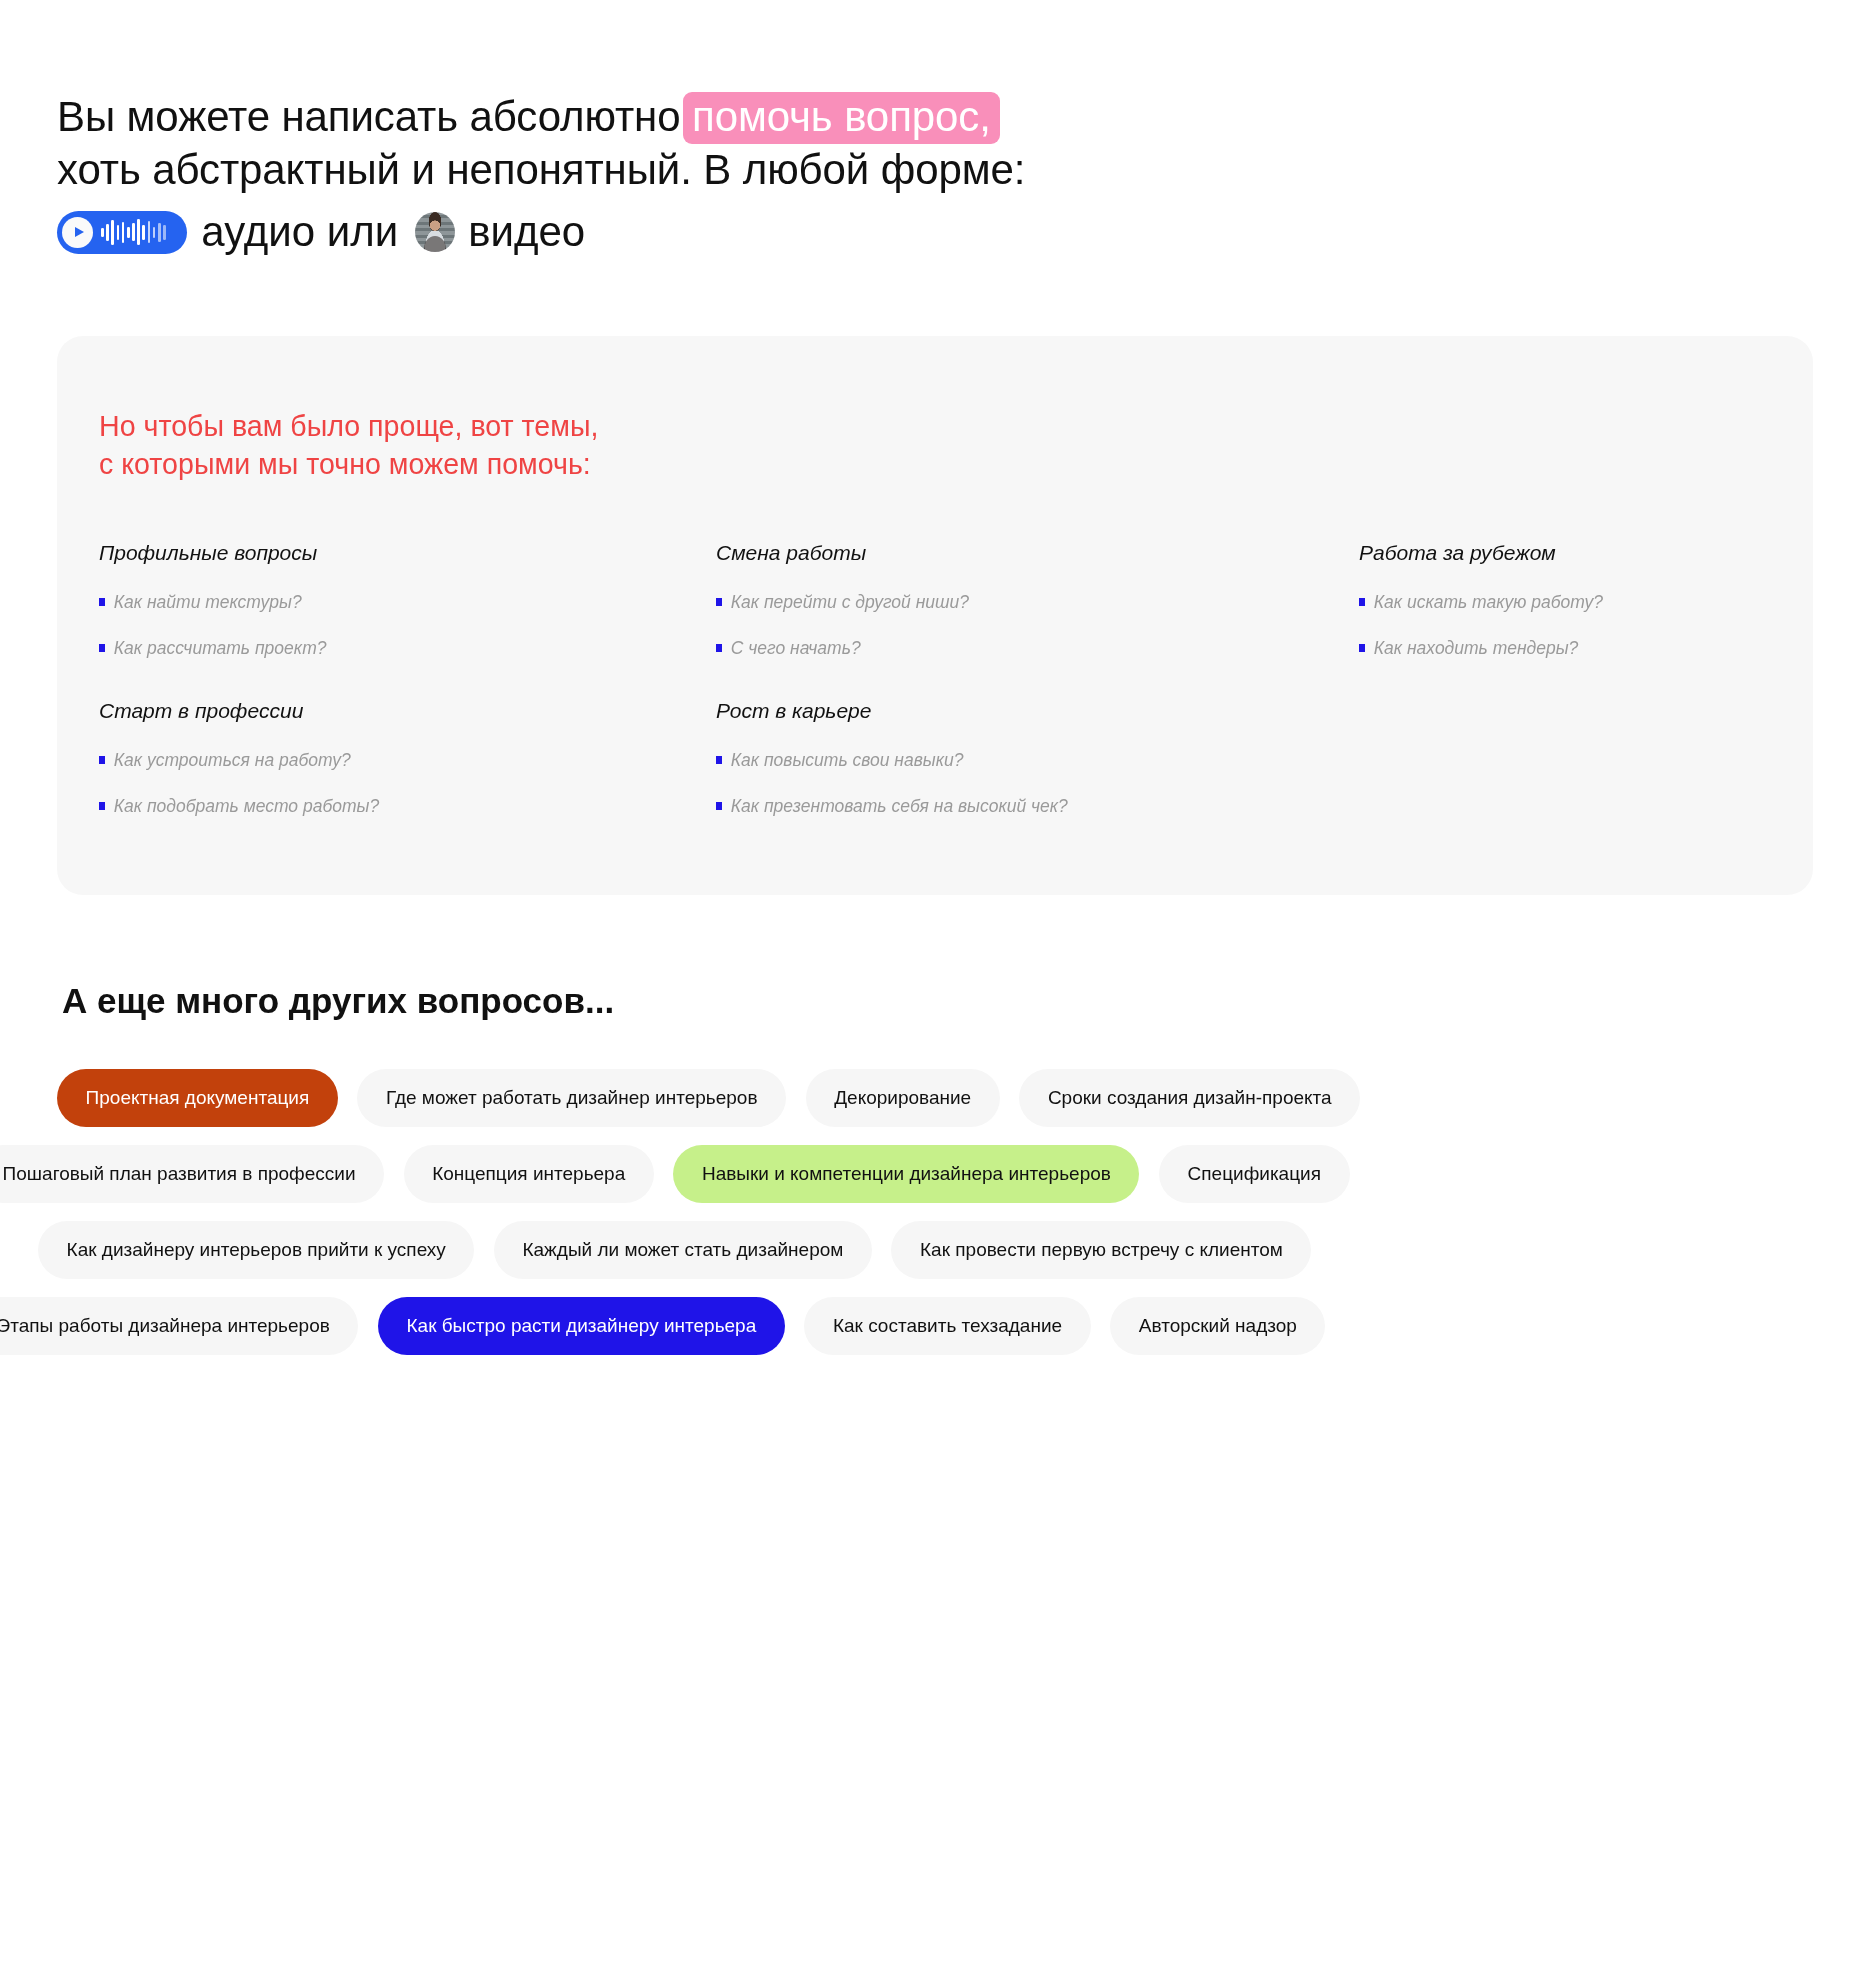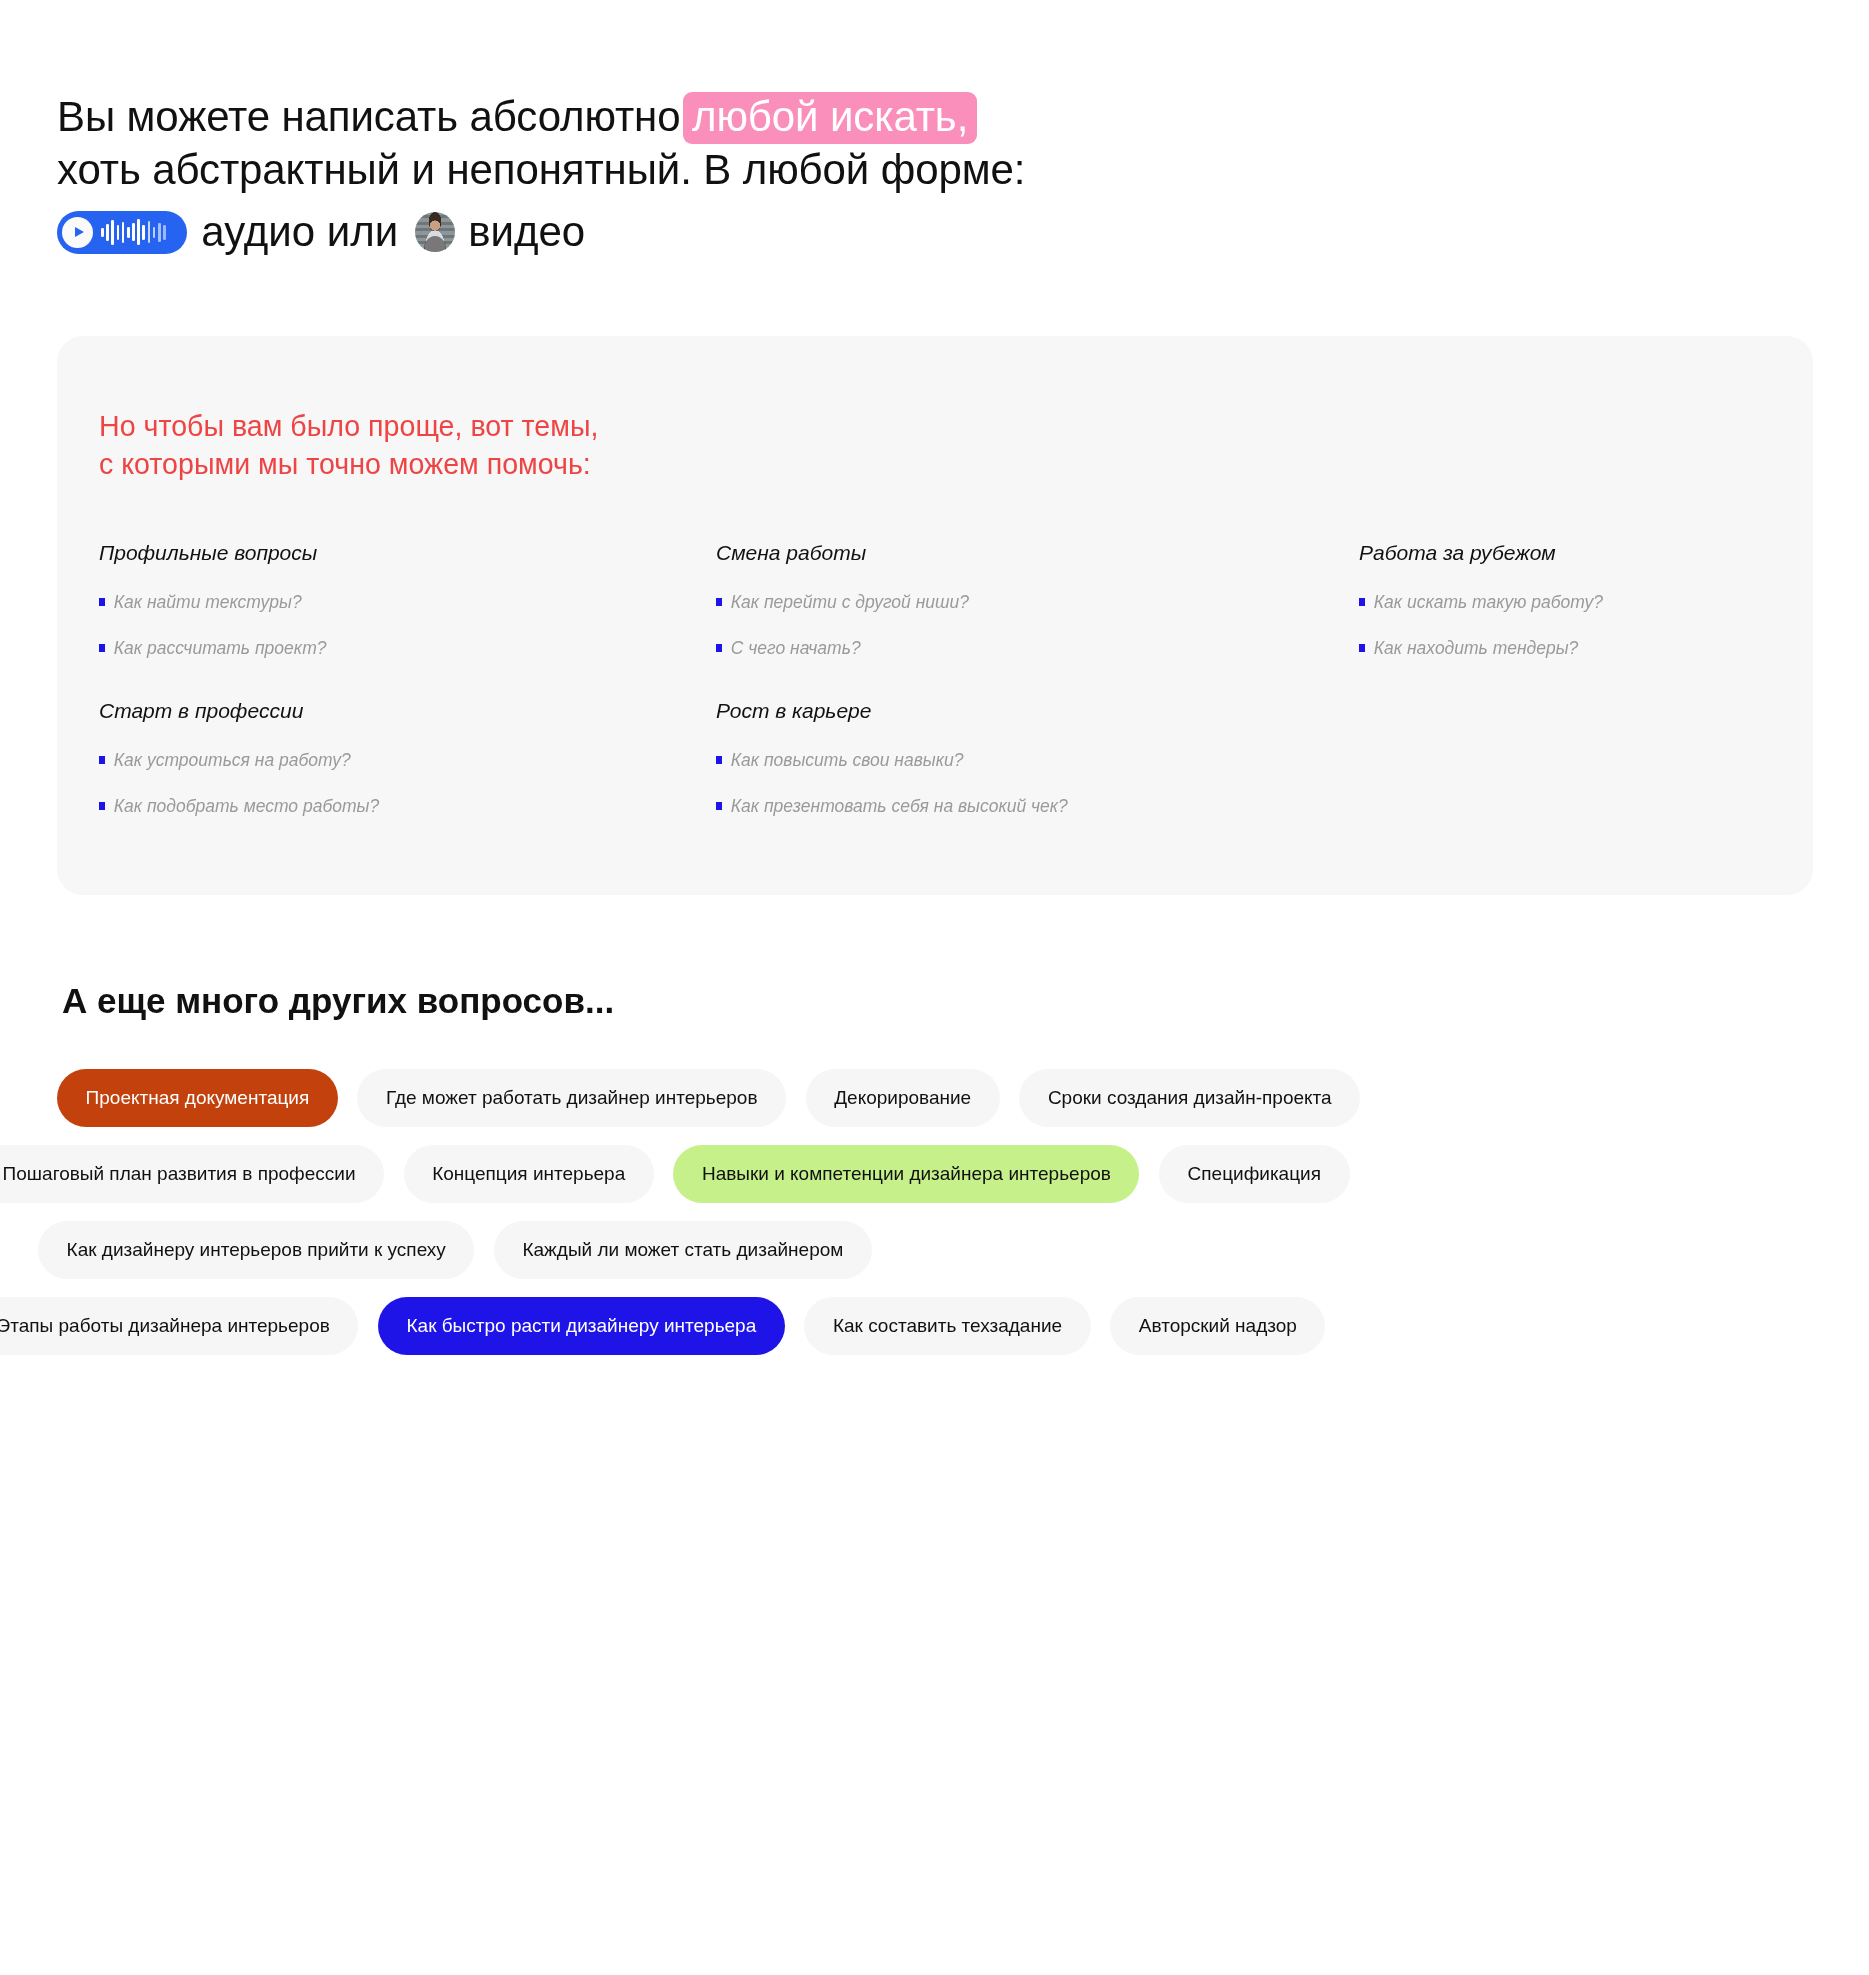--- a/index.html
+++ b/index.html
@@ -202,21 +202,21 @@
   }
   .tag.pink  { background: #c2410c; color: #ffffff; }
   .tag.green { background: #C6F08A; color: #111111; }
   .tag.blue  { background: #1F14E8; color: #ffffff; }
 </style>
 </head>
 <body>
 
 <section class="hero">
   <div class="hero-line">
-    <span>Вы можете написать абсолютно</span><span class="hl-pink">любой искать,</span>
+    <span>Вы можете написать абсолютно</span><span class="hl-pink">помочь вопрос,</span>
   </div>
   <div class="hero-line">хоть абстрактный и непонятный. В любой форме:</div>
 
   <div class="hero-line-3">
     <span class="audio-pill">
       <span class="audio-play">
           <i></i>
         </span>
       <span class="waveform">
         <span style="height:9px"></span>
@@ -325,20 +325,21 @@
     <div class="tag-row row-b">
       <span class="tag">Пошаговый план развития в профессии</span>
       <span class="tag">Концепция интерьера</span>
       <span class="tag green">Навыки и компетенции дизайнера интерьеров</span>
       <span class="tag">Спецификация</span>
     </div>
 
     <div class="tag-row row-c">
       <span class="tag">Как дизайнеру интерьеров прийти к успеху</span>
       <span class="tag">Каждый ли может стать дизайнером</span>
+      <span class="tag">Как провести первую встречу с клиентом</span>
     </div>
 
     <div class="tag-row row-d">
       <span class="tag">Этапы работы дизайнера интерьеров</span>
       <span class="tag blue">Как быстро расти дизайнеру интерьера</span>
       <span class="tag">Как составить техзадание</span>
       <span class="tag">Авторский надзор</span>
     </div>
   </div>
 </section>

